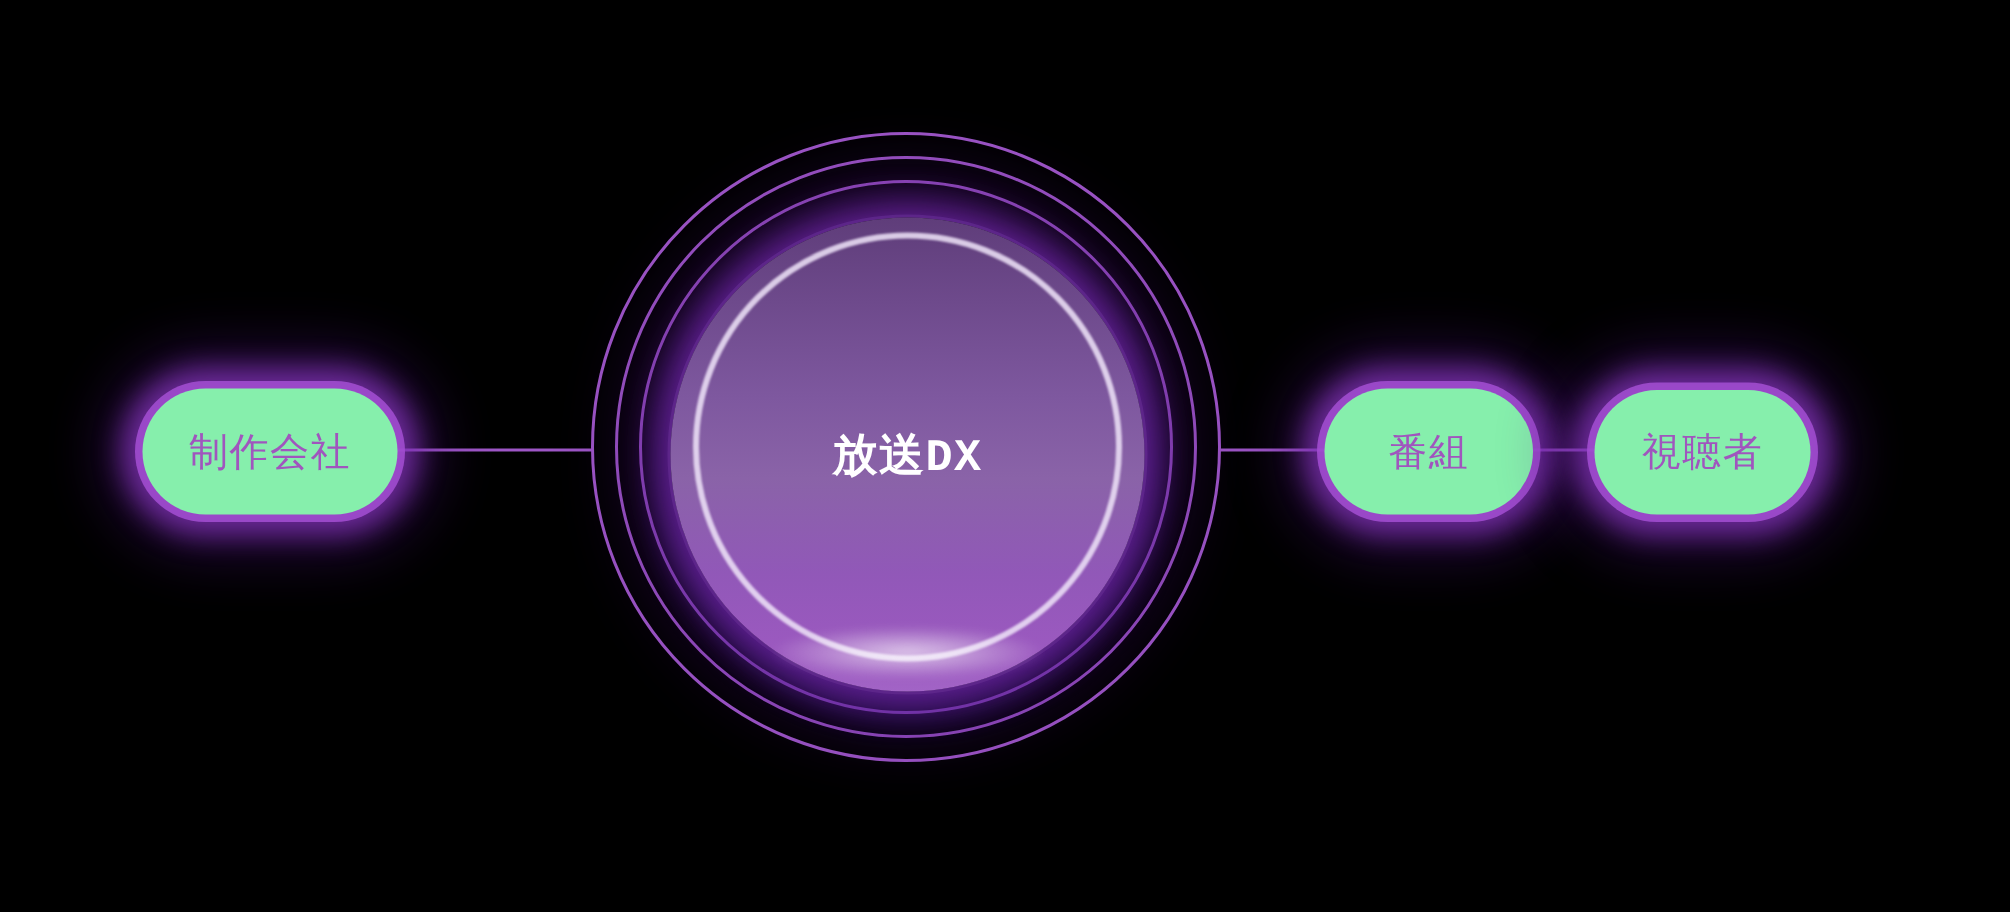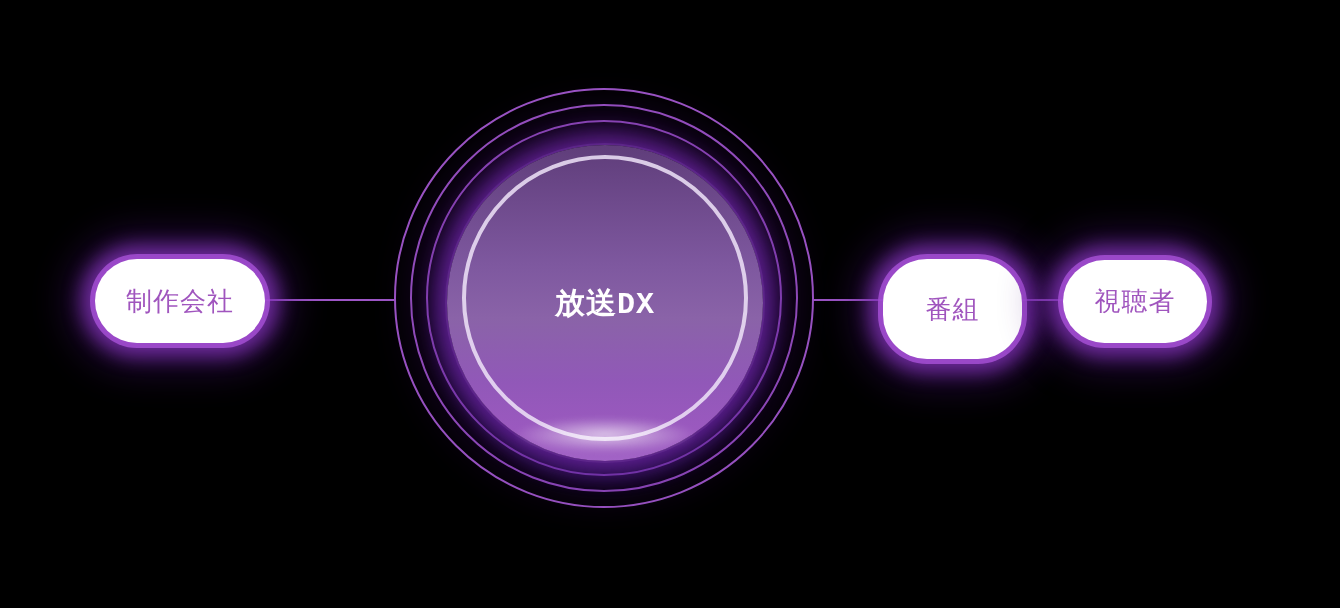--- a/index.html
+++ b/index.html
@@ -81,37 +81,37 @@
     z-index: 2;
     color: #ffffff;
     font-size: 30px;
     font-weight: bold;
     letter-spacing: 1px;
   }
 
   
   .pill {
     position: absolute;
-    background: #ffffff;
+    background: #86efac;
     border-radius: 44px;
     display: flex;
     align-items: center;
     justify-content: center;
     box-shadow:
       0 0 0 5px rgba(163, 79, 210, 0.85),
       0 0 18px 14px rgba(140, 55, 195, 0.70),
       0 0 38px 26px rgba(75, 20, 125, 0.45);
   }
   .pill span {
     color: #a055be;
     font-size: 26px;
     letter-spacing: 1px;
   }
   .pill-production { left: 95px;   top: 259px; width: 170px; height: 84px; }
-  .pill-program    { left: 883px;  top: 259px; width: 139px; height: 100px; }
+  .pill-program    { left: 883px;  top: 259px; width: 139px; height: 84px; }
   .pill-viewer     { left: 1063px; top: 260px; width: 144px; height: 83px; }
 </style>
 </head>
 <body>
 
 <div class="canvas">
 
   <div class="connector c-left"></div>
   <div class="connector c-mid"></div>
   <div class="connector c-right"></div>

